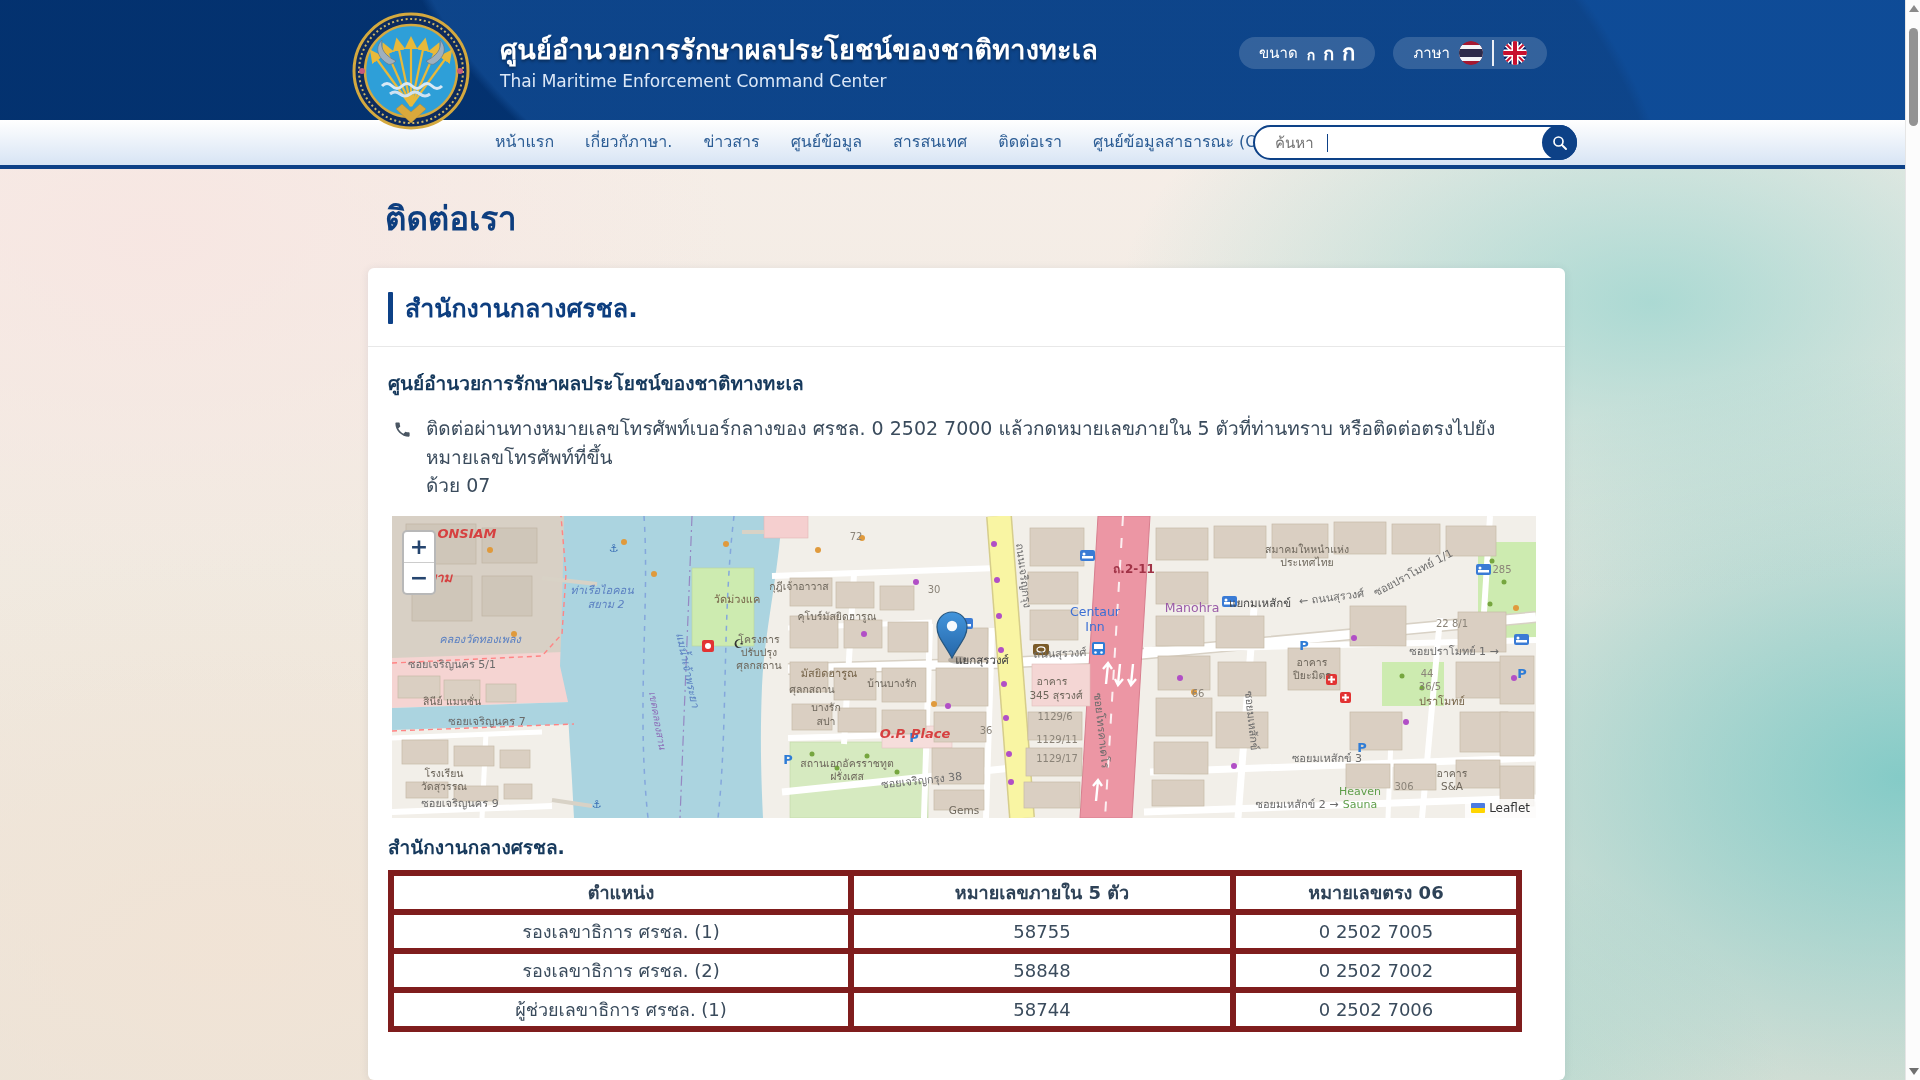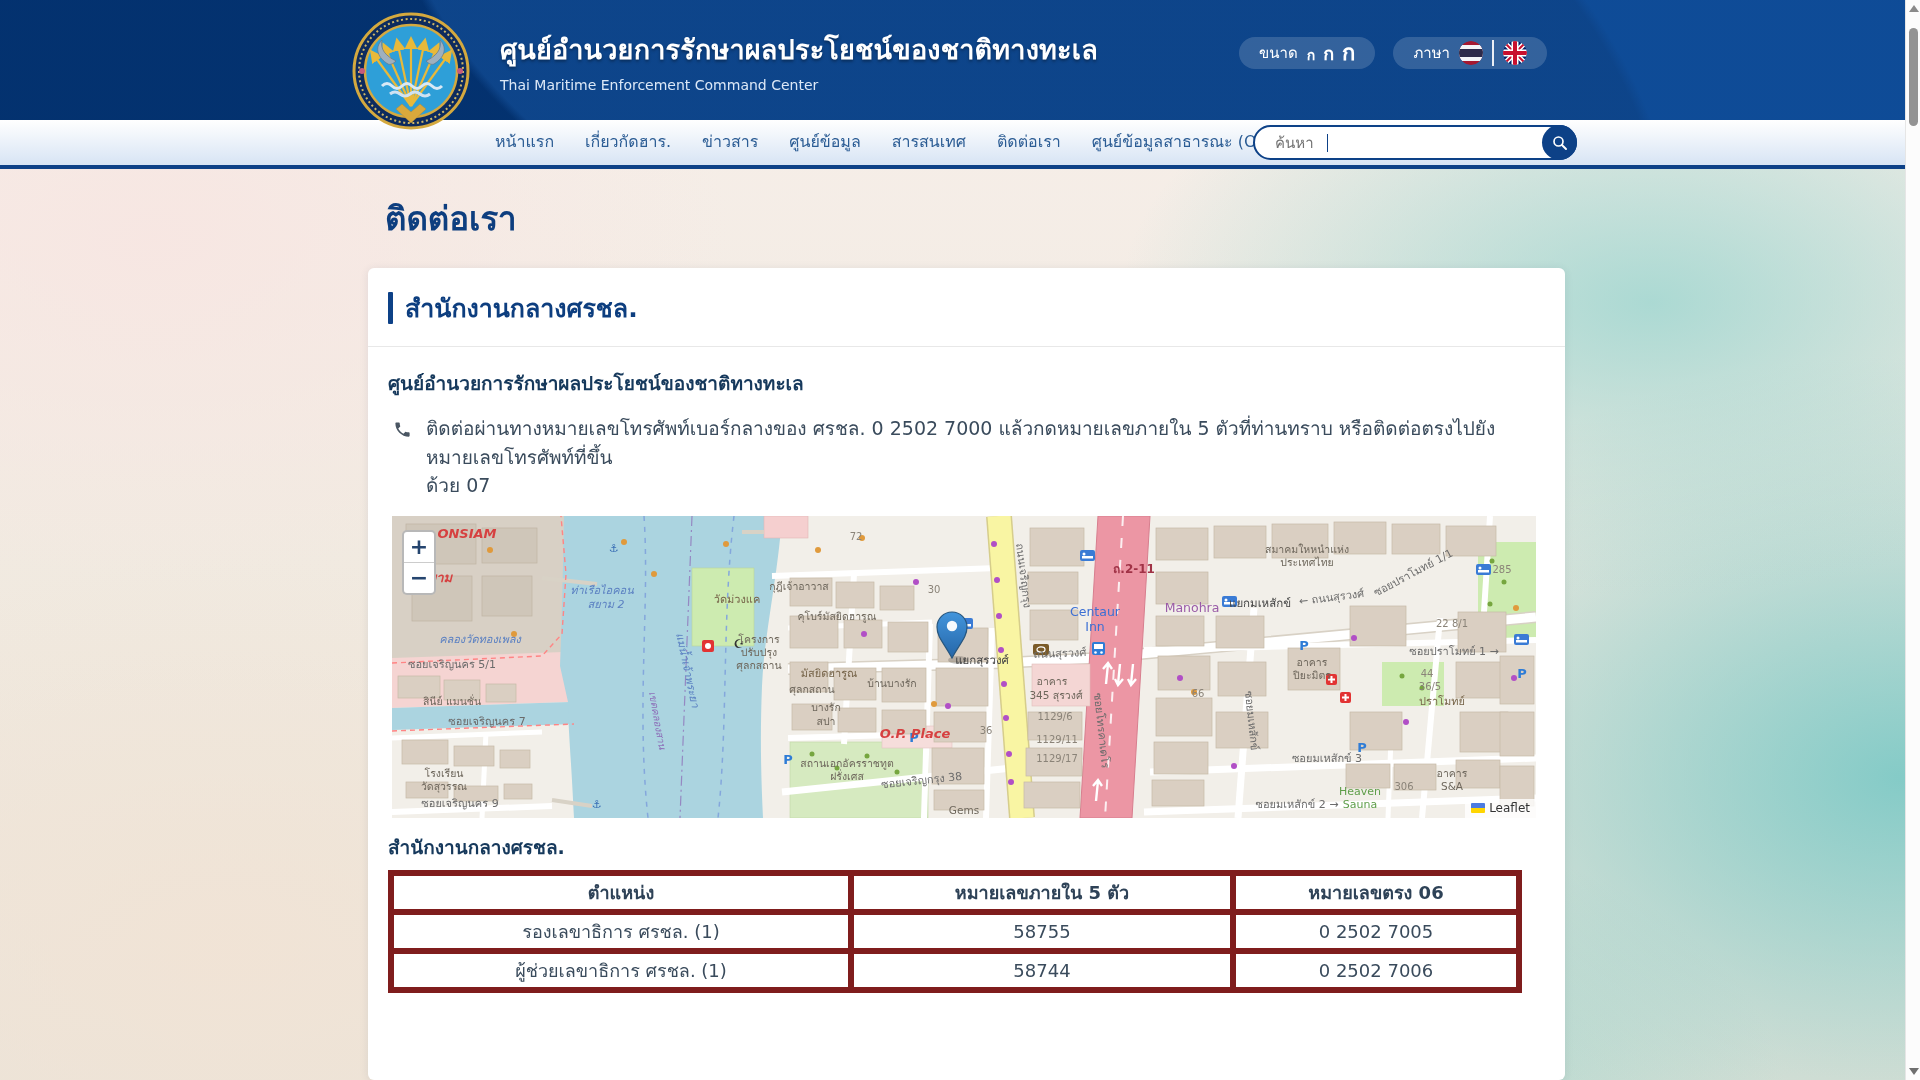--- a/index.html
+++ b/index.html
@@ -16,21 +16,21 @@
   }
   
   .site-header { position:absolute; top:0; left:0; right:0; height:120px; overflow:hidden;
     background:
       radial-gradient(1900px 950px at 78% -118%, rgba(22,84,160,.55) 58%, rgba(22,84,160,0) 58.6%),
       radial-gradient(2400px 1300px at 12% 235%, rgba(3,46,104,.8) 60%, rgba(3,46,104,0) 60.5%),
       #05418C; }
   .logo { position:absolute; left:352px; top:12px; width:118px; height:118px; z-index:5; }
   .hdr-titles { position:absolute; left:500px; top:28px; }
   .hdr-title { color:#fff; font-size:27px; font-weight:bold; letter-spacing:.2px; text-shadow:0 2px 3px rgba(0,0,0,.35); }
-  .hdr-sub { color:#DCE8F7; font-size:14px; margin-top:6px; }
+  .hdr-sub { color:#DCE8F7; font-size:17px; margin-top:0; }
   .hdr-buttons { position:absolute; right:373px; top:37px; display:flex; gap:18px; }
   .pill { height:32px; border-radius:22px; background:rgba(255,255,255,.16); display:flex; align-items:center; padding:0 20px; color:#fff; font-size:15px; gap:9px; cursor:pointer; }
   .sz { font-weight:bold; line-height:1; }
   .sz0 { font-size:14px; } .sz1 { font-size:18px; } .sz2 { font-size:22px; }
   .flag { width:24px; height:24px; border-radius:50%; overflow:hidden; display:block; }
   .flag-sep { width:2px; height:26px; background:#fff; opacity:.9; }
   
   .main-nav { position:absolute; top:120px; left:0; right:0; height:49px; background:linear-gradient(#FFFFFF,#D7E4F4); border-bottom:4px solid #0D4187; z-index:4; }
   .main-nav ul { list-style:none; display:flex; align-items:center; height:42px; padding-left:495px; gap:31px; }
   .main-nav li { color:#2B5C94; font-size:16px; cursor:pointer; white-space:nowrap; }
@@ -159,21 +159,21 @@
       <path d="M82,52 C92,46 96,36 88,28 C90,38 84,44 74,49 C77,52 80,53 82,52 Z" fill="#9FB0BE" stroke="#63758A" stroke-width=".7"></path>
       <path d="M30,74 q5,-5 10,0 t10,0 t10,0 t10,0 t10,0 t10,0" stroke="#D8E9F6" stroke-width="3" fill="none"></path>
       <path d="M38,82 q5,-4 10,0 t10,0 t10,0 t10,0" stroke="#CFE2F2" stroke-width="3" fill="none"></path>
       <path d="M44,97 L59,111 L74,97 L68,92 L59,100 L50,92 Z" fill="#D9A93C" stroke="#B8892F" stroke-width=".5"></path>
     </svg>
   </div>
 
   <nav class="main-nav">
     <ul id="nav-list">
         <li>หน้าแรก</li>
-        <li>เกี่ยวกัดฮาร.</li>
+        <li>เกี่ยวกัภาษา.</li>
         <li>ข่าวสาร</li>
         <li>ศูนย์ข้อมูล</li>
         <li>สารสนเทศ</li>
         <li>ติดต่อเรา</li>
         <li>ศูนย์ข้อมูลสาธารณะ (OIT)</li>
       </ul>
     <div class="search-box">
       <span class="search-label">ค้นหา</span>
       <span class="search-caret"></span>
       <input class="search-input" type="text" value="" style="">
@@ -558,20 +558,25 @@
               <th>หมายเลขตรง 06</th>
             </tr>
           </thead>
         <tbody id="tbl-body">
             <tr>
               <td>รองเลขาธิการ ศรชล. (1)</td>
               <td>58755</td>
               <td>0 2502 7005</td>
             </tr>
             <tr>
+              <td>รองเลขาธิการ ศรชล. (2)</td>
+              <td>58848</td>
+              <td>0 2502 7002</td>
+            </tr>
+            <tr>
               <td>ผู้ช่วยเลขาธิการ ศรชล. (1)</td>
               <td>58744</td>
               <td>0 2502 7006</td>
             </tr>
           </tbody>
       </table>
     </div>
   </section>
 
   <div class="scrollbar">

